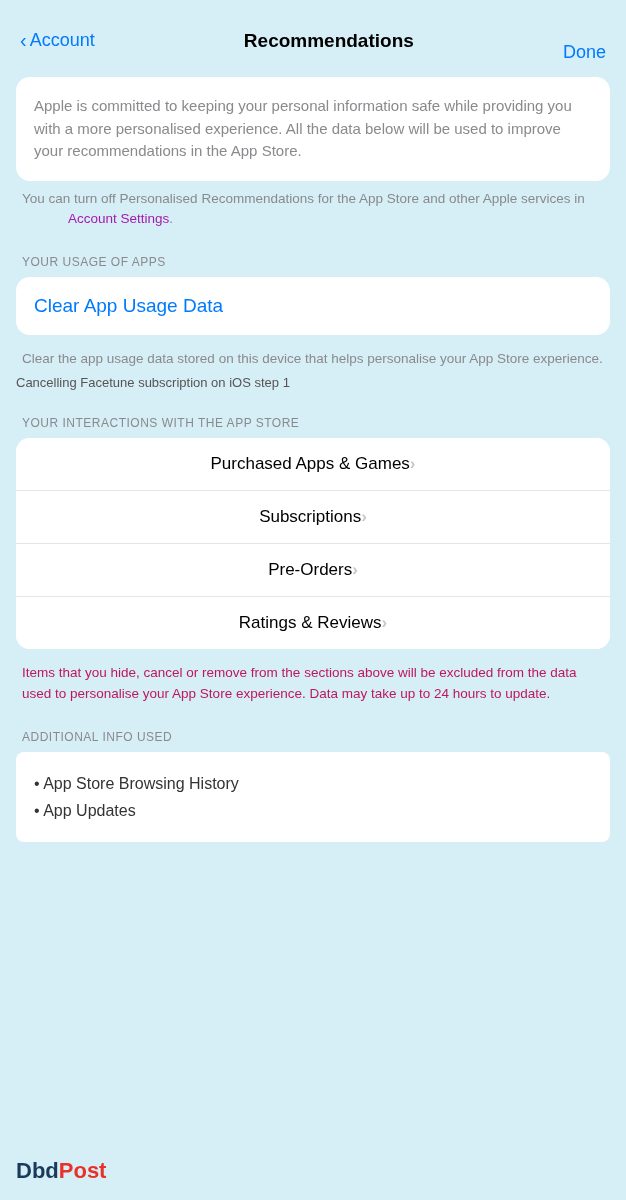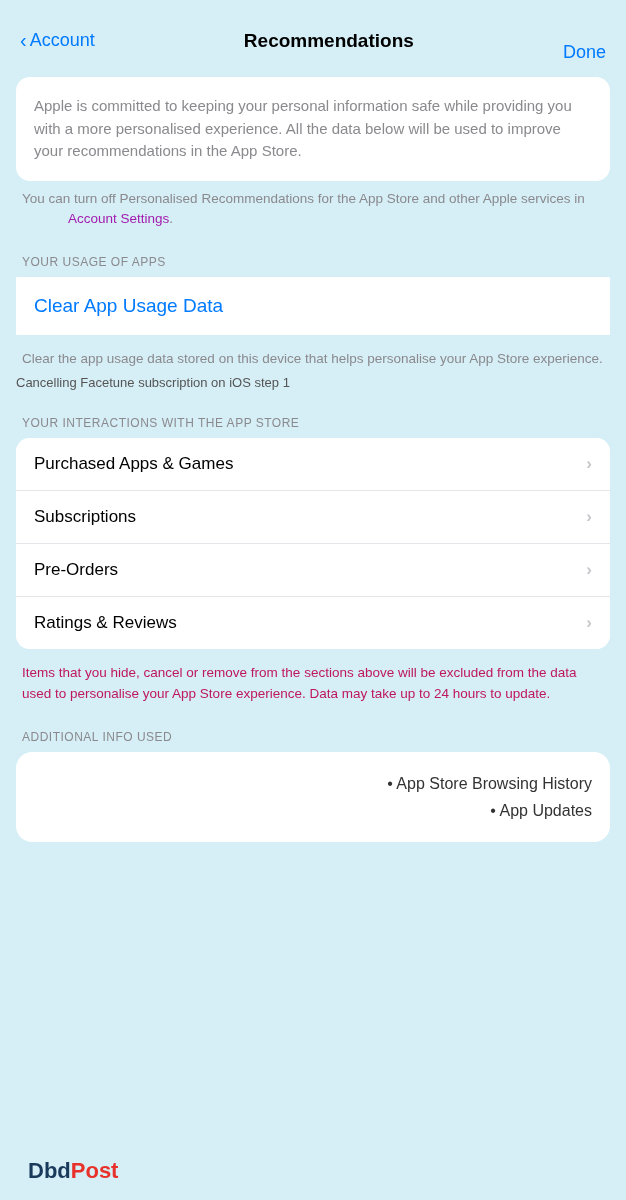--- a/index.html
+++ b/index.html
@@ -105,21 +105,21 @@
       color: #8a8a8e;
       letter-spacing: 0.5px;
       text-transform: uppercase;
       padding: 0 6px 8px 6px;
       margin-top: 26px;
     }
 
     
     .clear-card {
       background: #fff;
-      border-radius: 1px;
+      border-radius: 14px;
       padding: 18px 18px;
       margin-bottom: 8px;
     }
 
     .clear-btn {
       font-size: 19px;
       color: #007aff;
       font-weight: 400;
       background: none;
       border: none;
@@ -146,21 +146,21 @@
     .list-card {
       background: #fff;
       border-radius: 14px;
       overflow: hidden;
       margin-bottom: 10px;
     }
 
     .list-item {
       display: flex;
       align-items: center;
-      justify-content: space-between;
+      justify-content: center;
       padding: 16px 18px;
       cursor: pointer;
       background: #fff;
     }
 
     .list-item:not(:last-child) {
       border-bottom: 1px solid #e5e5ea;
     }
 
     .list-item-label {
@@ -180,37 +180,36 @@
       font-size: 13.5px;
       color: #be185d;
       line-height: 1.5;
       padding: 4px 6px 0 6px;
       margin-bottom: 18px;
     }
 
     
     .additional-card {
       background: #fff;
-      border-radius: 16px;
+      border-radius: 8px;
       padding: 18px 18px;
       margin-bottom: 10px;
-      text-align: right;
     }
 
     .bullet-item {
       font-size: 16px;
       color: #333;
       line-height: 1.7;
     }
 
     
     .watermark {
       position: absolute;
       bottom: 16px;
-      left: 28px;
+      left: 16px;
       display: flex;
       align-items: center;
     }
 
     .watermark-dbd {
       font-size: 22px;
       font-weight: 800;
       color: #1a3a5c;
     }
 

